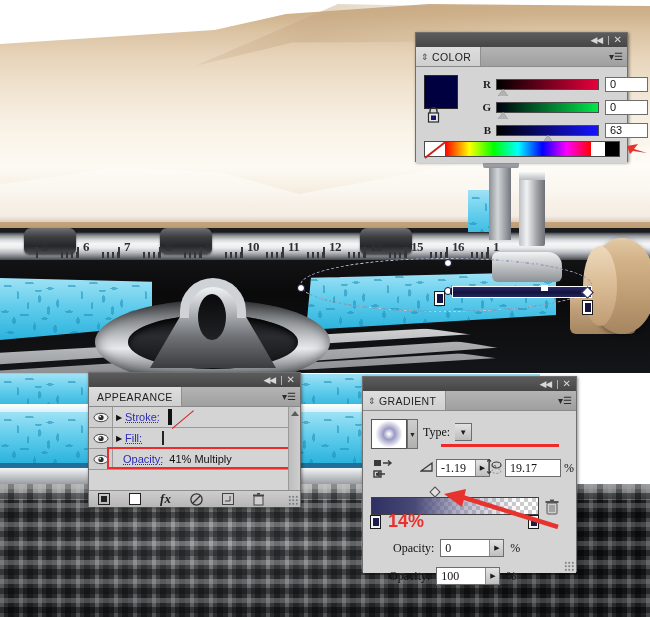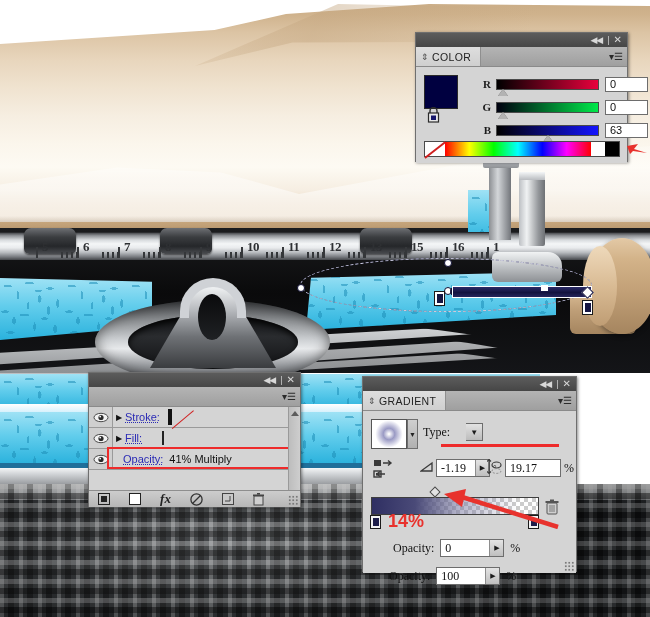--- a/index.html
+++ b/index.html
@@ -367,21 +367,21 @@
       radial-gradient(circle at 50% 50%, #ffffff 2%, #9a9ac4 26%, #ffffff 62%, #ffffff 100%),
       repeating-conic-gradient(#fff 0 25%, #cfcfcf 0 50%) 0 0/8px 8px;
   }
   #gradPreviewArrow {
     position:absolute; left:44px; top:8px; width:11px; height:30px;
     background:linear-gradient(to bottom,#cfcfcf,#b0b0b0);
     border:1px solid #6e6e6e; display:flex; align-items:center; justify-content:center;
     font-size:7px; color:#222;
   }
   .glabel { font-size:12px; color:#111; font-family:"Liberation Serif", serif; }
-  #typeRow { position:absolute; left:60px; top:12px; display:flex; align-items:center; gap:16px; }
+  #typeRow { position:absolute; left:60px; top:12px; display:flex; align-items:center; gap:5px; }
   #typeSelect {
     width:108px; height:18px; background:#fff; border:1px solid #6d6d6d;
     font-size:12px; line-height:16px; padding-left:4px; color:#111;
     font-family:"Liberation Serif", serif;
   }
   #typeDrop {
     width:17px; height:18px; background:linear-gradient(to bottom,#e2e2e2,#bcbcbc);
     border:1px solid #6d6d6d; border-left:none;
     display:flex; align-items:center; justify-content:center; font-size:8px;
   }
@@ -661,20 +661,23 @@
     </svg>
   </div>
 
   <div class="panel" id="appPanel">
     <div class="pbar">
       <span class="ic">◀◀</span>
       <span class="ic" style="color:#cfcfcf;">|</span>
       <span class="ic" style="font-size:10px;letter-spacing:0;">✕</span>
     </div>
     <div class="ptabs">
+      <div class="ptab" style="padding:0 8px;">
+        <span>APPEARANCE</span>
+      </div>
       <div class="ptabfill">
         <span class="pmenu">▾☰</span>
       </div>
     </div>
     <div class="pbody">
 
 
       <div class="approw">
         <span class="eyecell">
           <svg width="16" height="11" viewBox="0 0 16 11">

